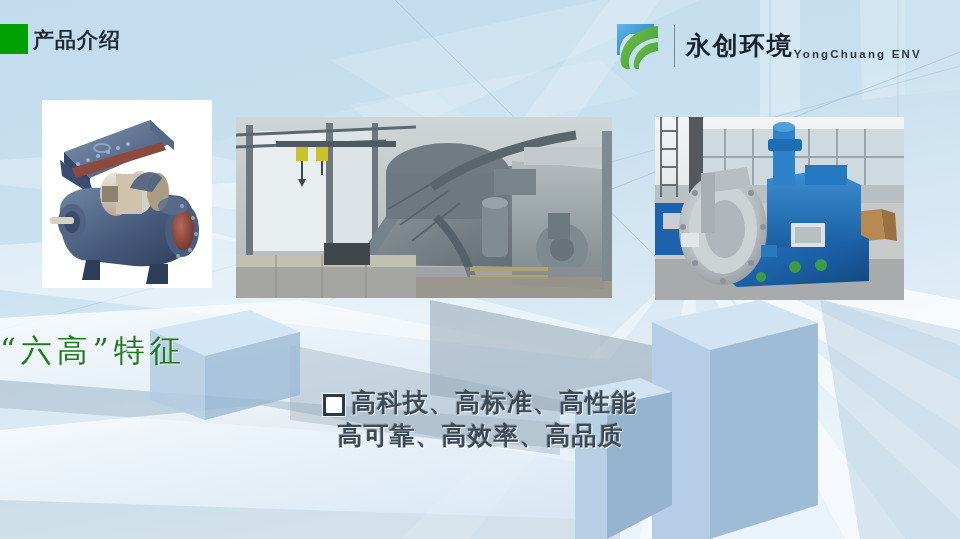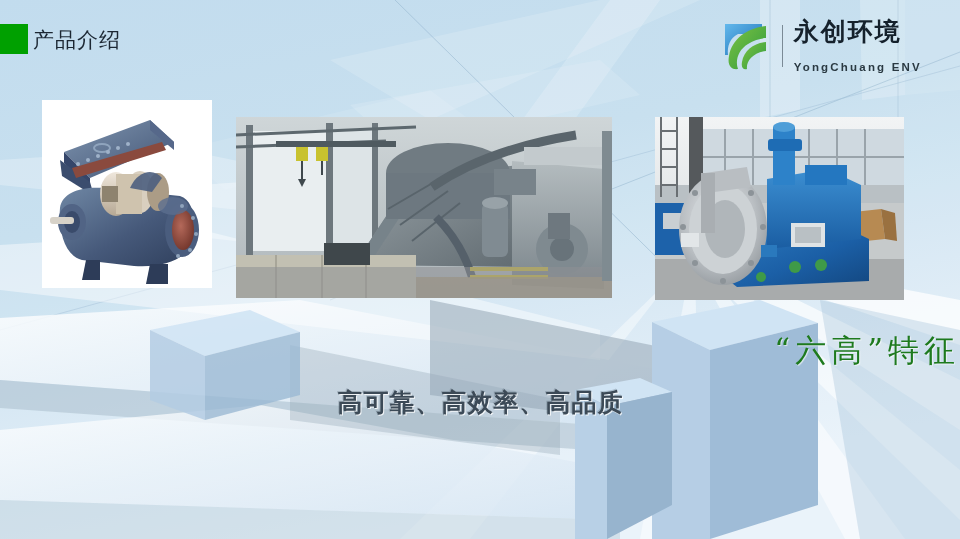--- a/index.html
+++ b/index.html
@@ -18,47 +18,47 @@
   .bg-layer svg{position:absolute;inset:0;width:960px;height:539px;display:block;}
 
   
   .header{position:absolute;left:0;top:0;width:960px;height:86px;}
   .green-mark{
     position:absolute;left:0px;top:24px;width:28px;height:30px;
     background:#00a000;
   }
   .header-title{
     position:absolute;left:33px;top:25px;
-    font-size:21px;font-weight:normal;color:#1c2733;
+    font-size:21px;font-weight:bold;color:#1c2733;
     letter-spacing:1px;line-height:30px;
     font-family:"DejaVu Sans","Liberation Sans",sans-serif;
   }
   .logo{position:absolute;right:38px;top:20px;height:52px;display:flex;align-items:center;}
   .logo-mark{width:52px;height:48px;position:relative;}
   .logo-divider{width:1px;height:42px;background:#7b8a96;margin:0 11px 0 8px;}
-  .logo-text{display:flex;flex-direction:column;justify-content:center;}
+  .logo-text{display:flex;flex-direction:row;justify-content:center;}
   .logo-cn{
     font-size:25px;font-weight:bold;color:#15212c;letter-spacing:2px;line-height:27px;
     font-family:"DejaVu Sans","Liberation Sans",sans-serif;
   }
   .logo-en{
     font-size:11.5px;font-weight:bold;color:#2a3942;letter-spacing:2.2px;line-height:14px;
     margin-top:15px;font-family:"Liberation Sans",sans-serif;
   }
 
   
   .photo{position:absolute;overflow:hidden;}
   .photo svg{display:block;}
   #photo-pump{left:42px;top:100px;width:170px;height:188px;background:#ffffff;}
   #photo-plant{left:236px;top:117px;width:376px;height:181px;background:#9aa6ad;}
   #photo-blower{left:655px;top:117px;width:249px;height:183px;background:#c8cdd2;}
 
   
   .feature-heading{
-    position:absolute;left:0;top:330px;width:960px;text-align:right;
+    position:absolute;left:0;top:330px;width:960px;text-align:left;
     font-family:"DejaVu Serif","Liberation Serif",serif;
     font-size:31px;color:#1e7a1e;letter-spacing:5px;font-weight:normal;
     text-shadow:1px 1px 1px rgba(255,255,255,.65);
   }
   .feature-body{
     position:absolute;left:0;top:386px;width:960px;text-align:center;
     font-family:"DejaVu Serif","Liberation Serif",serif;
     font-size:25px;font-weight:bold;line-height:33px;letter-spacing:1px;
     color:#3c4a57;
     text-shadow:1px 1px 0 rgba(255,255,255,.8), -1px -1px 0 rgba(60,74,87,.25);
@@ -444,16 +444,19 @@
           <path d="M6,32 L22,32"></path>
           <path d="M6,50 L22,50"></path>
           <path d="M6,68 L22,68"></path>
       </g>
     </svg>
   </div>
 
   <div class="feature-heading">“六高”特征</div>
 
   <div class="feature-body">
+    <span class="line line1">
+      <span class="bullet-square"></span><span>高科技、高标准、高性能</span>
+    </span>
     <span class="line line2">高可靠、高效率、高品质</span>
   </div>
 
 </div>
 
 </body></html>

